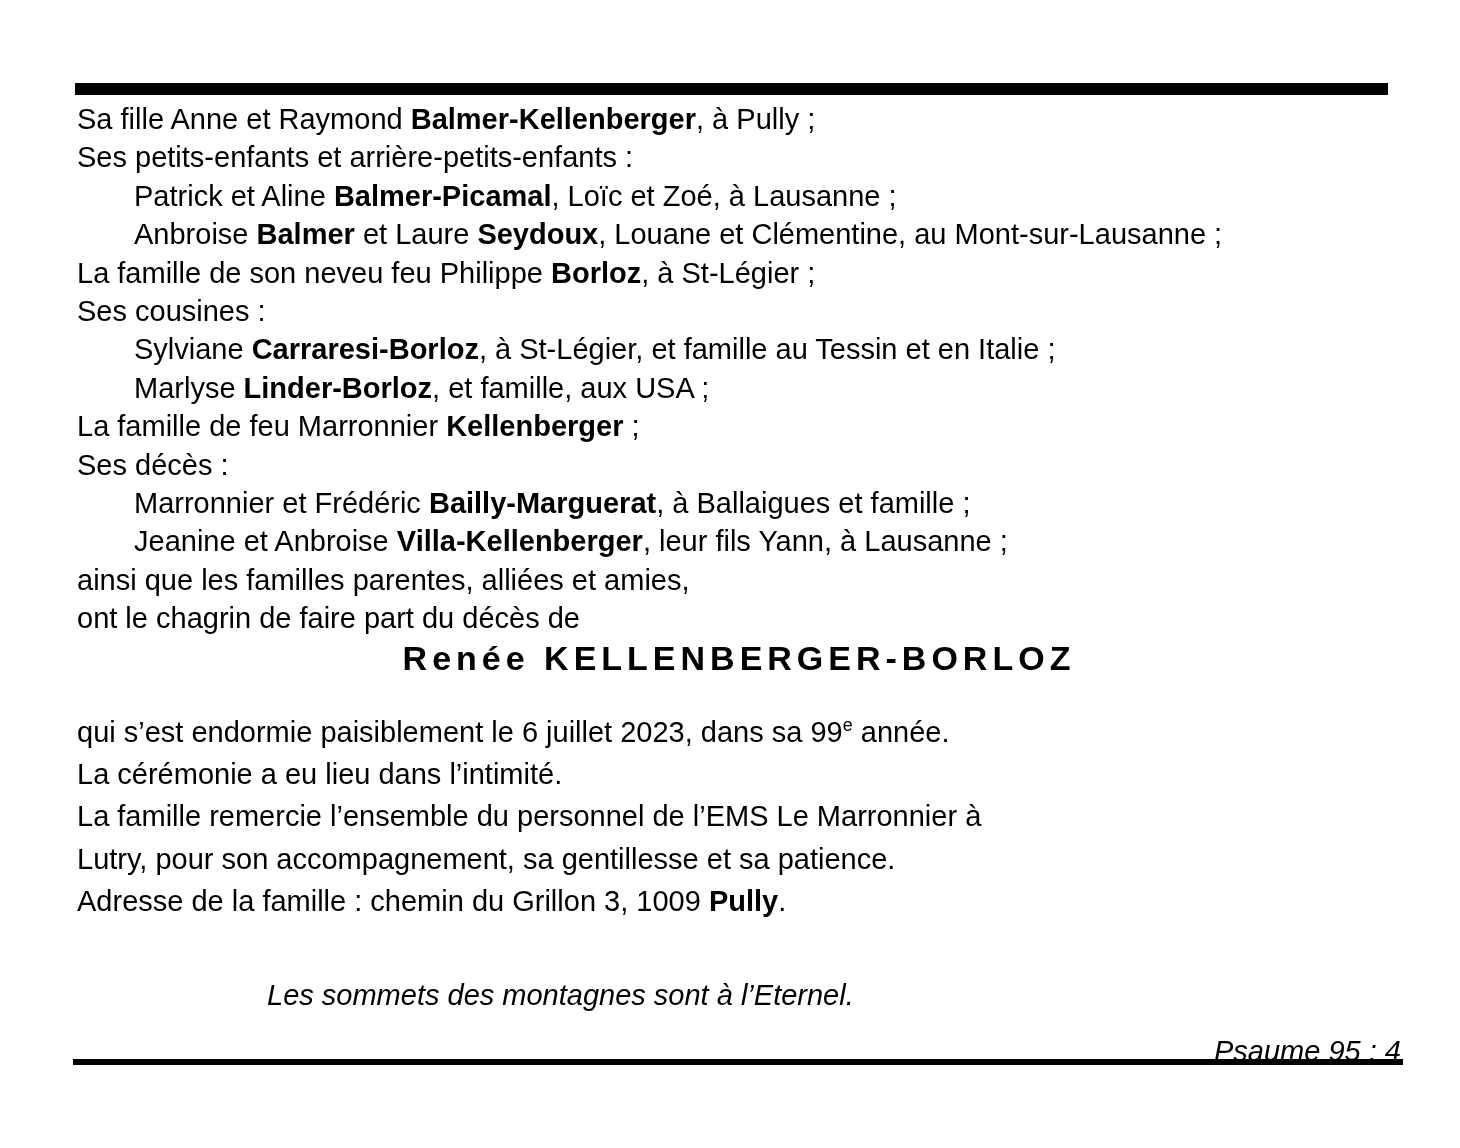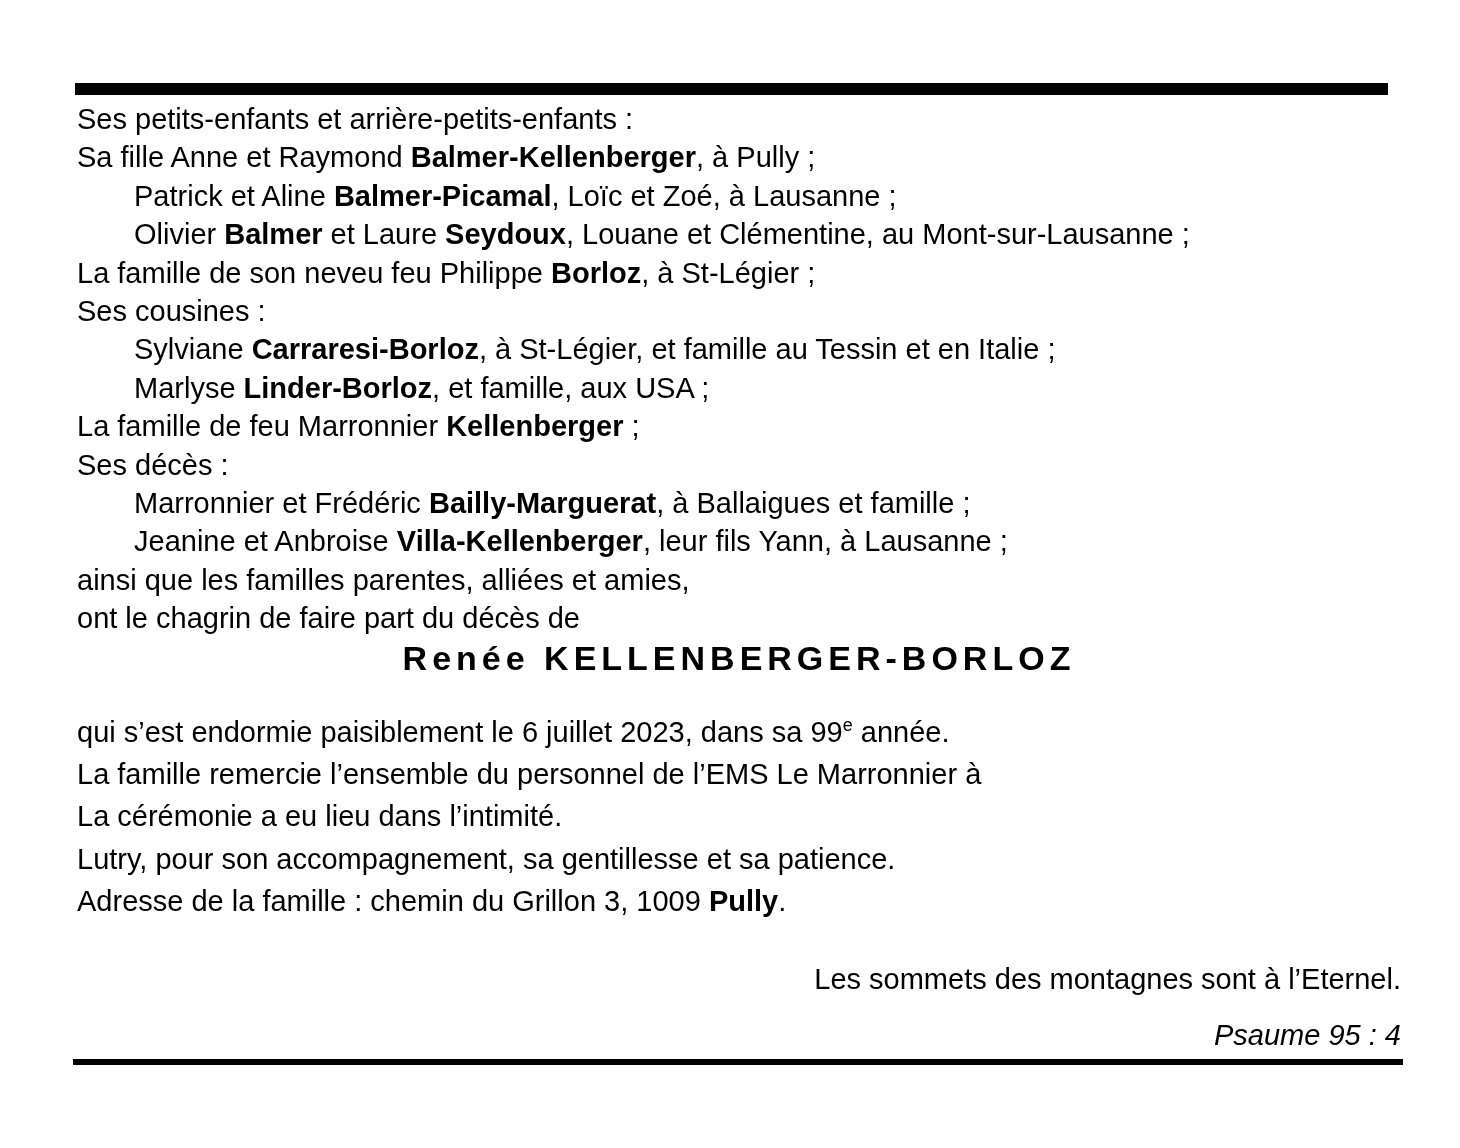--- a/index.html
+++ b/index.html
@@ -45,66 +45,67 @@
   .title {
     font-size: 34px;
     font-weight: bold;
     letter-spacing: 5px;
     line-height: 40px;
     text-align: center;
     white-space: nowrap;
   }
   .details { margin-top: 26px; }
   .quote {
-    margin-top: 36px;
+    margin-top: 52px;
     padding-left: 190px;
     font-size: 29px;
+    font-style: italic;
     line-height: 40px;
-    text-align: right;
+    text-align: left;
     white-space: nowrap;
   }
   .reference {
     margin-top: 16px;
     font-size: 29px;
     font-style: italic;
     line-height: 40px;
     text-align: right;
     white-space: nowrap;
   }
 </style>
 </head>
 <body>
 
 <div class="page">
   <div class="rule-top"></div>
 
   <div class="content">
     <div class="family">
+        <div class="line"><span>Sa fille Anne et Raymond </span><span class="b">Balmer-Kellenberger</span><span>, à Pully ;</span></div>
         <div class="line"><span>Ses petits-enfants et arrière-petits-enfants :</span></div>
-        <div class="line"><span>Sa fille Anne et Raymond </span><span class="b">Balmer-Kellenberger</span><span>, à Pully ;</span></div>
         <div class="line indent"><span>Patrick et Aline </span><span class="b">Balmer-Picamal</span><span>, Loïc et Zoé, à Lausanne ;</span></div>
-        <div class="line indent"><span>Olivier </span><span class="b">Balmer</span><span> et Laure </span><span class="b">Seydoux</span><span>, Louane et Clémentine, au Mont-sur-Lausanne ;</span></div>
+        <div class="line indent"><span>Anbroise </span><span class="b">Balmer</span><span> et Laure </span><span class="b">Seydoux</span><span>, Louane et Clémentine, au Mont-sur-Lausanne ;</span></div>
         <div class="line"><span>La famille de son neveu feu Philippe </span><span class="b">Borloz</span><span>, à St-Légier ;</span></div>
         <div class="line"><span>Ses cousines :</span></div>
         <div class="line indent"><span>Sylviane </span><span class="b">Carraresi-Borloz</span><span>, à St-Légier, et famille au Tessin et en Italie ;</span></div>
         <div class="line indent"><span>Marlyse </span><span class="b">Linder-Borloz</span><span>, et famille, aux USA ;</span></div>
         <div class="line"><span>La famille de feu Marronnier </span><span class="b">Kellenberger</span><span> ;</span></div>
         <div class="line"><span>Ses décès :</span></div>
         <div class="line indent"><span>Marronnier et Frédéric </span><span class="b">Bailly-Marguerat</span><span>, à Ballaigues et famille ;</span></div>
         <div class="line indent"><span>Jeanine et Anbroise </span><span class="b">Villa-Kellenberger</span><span>, leur fils Yann, à Lausanne ;</span></div>
         <div class="line"><span>ainsi que les familles parentes, alliées et amies,</span></div>
         <div class="line"><span>ont le chagrin de faire part du décès de</span></div>
       </div>
 
     <div class="title">Renée KELLENBERGER-BORLOZ</div>
 
     <div class="details">
         <div class="line"><span>qui s’est endormie paisiblement le 6 juillet 2023, dans sa 99</span><sup>e</sup><span> année.</span></div>
+        <div class="line"><span>La cérémonie a eu lieu dans l’intimité.</span></div>
         <div class="line"><span>La famille remercie l’ensemble du personnel de l’EMS Le Marronnier à</span></div>
-        <div class="line"><span>La cérémonie a eu lieu dans l’intimité.</span></div>
         <div class="line"><span>Lutry, pour son accompagnement, sa gentillesse et sa patience.</span></div>
         <div class="line"><span>Adresse de la famille : chemin du Grillon 3, 1009 </span><span class="b">Pully</span><span>.</span></div>
       </div>
 
     <div class="quote">Les sommets des montagnes sont à l’Eternel.</div>
     <div class="reference">Psaume 95 : 4</div>
   </div>
 
   <div class="rule-bottom"></div>
 </div>

